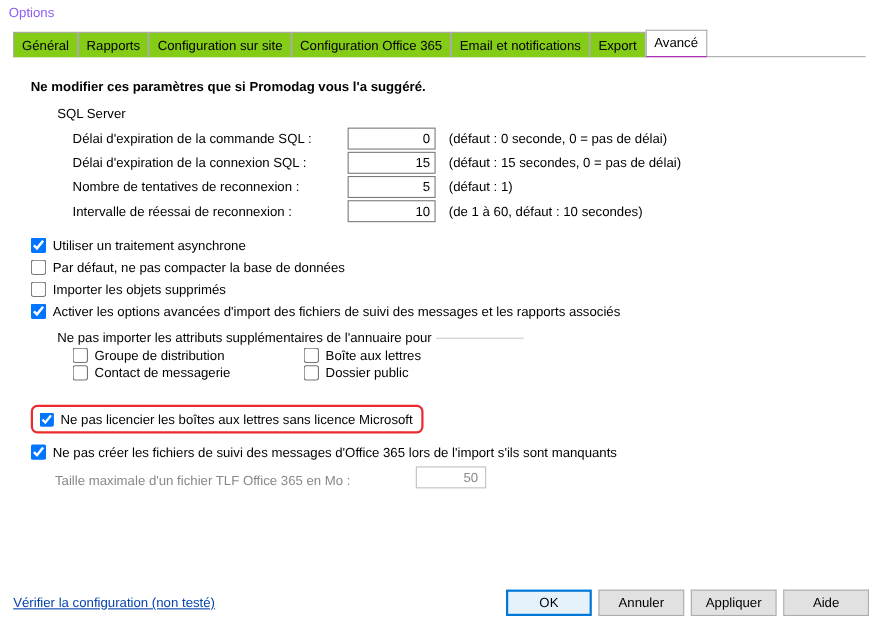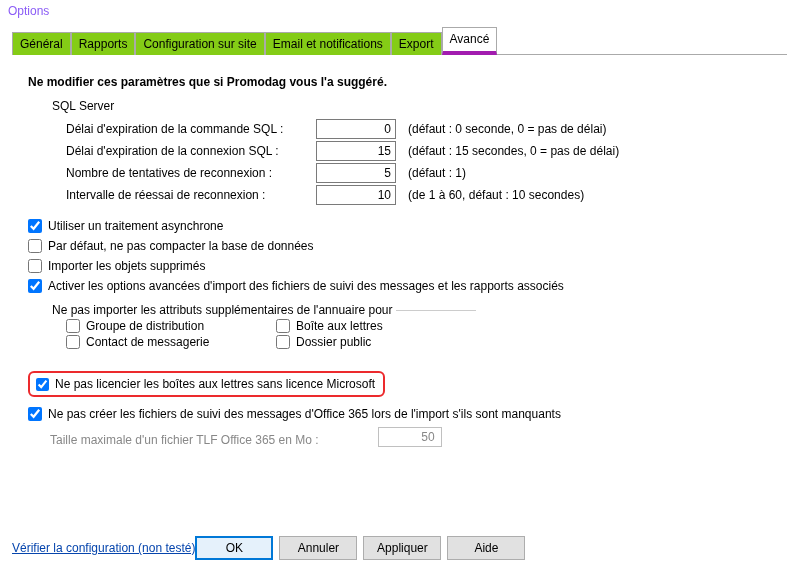--- a/index.html
+++ b/index.html
@@ -33,21 +33,21 @@
     border: 1px solid #aaa;
     border-bottom: none;
     margin-right: 0;
     background: #84cc16;
     cursor: pointer;
     position: relative;
     top: 1px;
   }
   .tab.active {
     background: #fff;
-    border-bottom: 4px solid #a21caf;
+    border-bottom: 1px solid #a21caf;
     top: 1px;
     z-index: 2;
     padding-bottom: 5px;
   }
   .content {
     padding: 20px 28px 10px 28px;
   }
   .warning {
     font-weight: bold;
     margin-bottom: 10px;
@@ -121,23 +121,24 @@
     font-size: 12px;
     font-family: inherit;
     color: #888;
     background: #fff;
     margin-left: 20px;
   }
   .bottom-bar {
     position: absolute;
     bottom: 10px;
     left: 12px;
-    right: 24px;
-    display: flex;
-    align-items: center;
+    right: 9px;
+    display: flex;
+    align-items: center;
+    justify-content: space-between;
   }
   .verify-link {
     color: #0645ad;
     text-decoration: underline;
     cursor: pointer;
   }
   .button-row { display: flex; gap: 6px; }
   .btn {
     min-width: 78px;
     height: 24px;
@@ -166,20 +167,21 @@
 </head>
 <body>
 
 <div class="window">
   <div class="title-bar">Options</div>
 
   <div class="tabs">
     <div class="tab">Général</div>
     <div class="tab">Rapports</div>
     <div class="tab">Configuration sur site</div>
+    <div class="tab">Configuration Office 365</div>
     <div class="tab">Email et notifications</div>
     <div class="tab">Export</div>
     <div class="tab active">Avancé</div>
   </div>
 
   <div class="content">
     <div class="warning">Ne modifier ces paramètres que si Promodag vous l'a suggéré.</div>
 
     <div class="fieldset">
       <div class="fieldset-legend">

